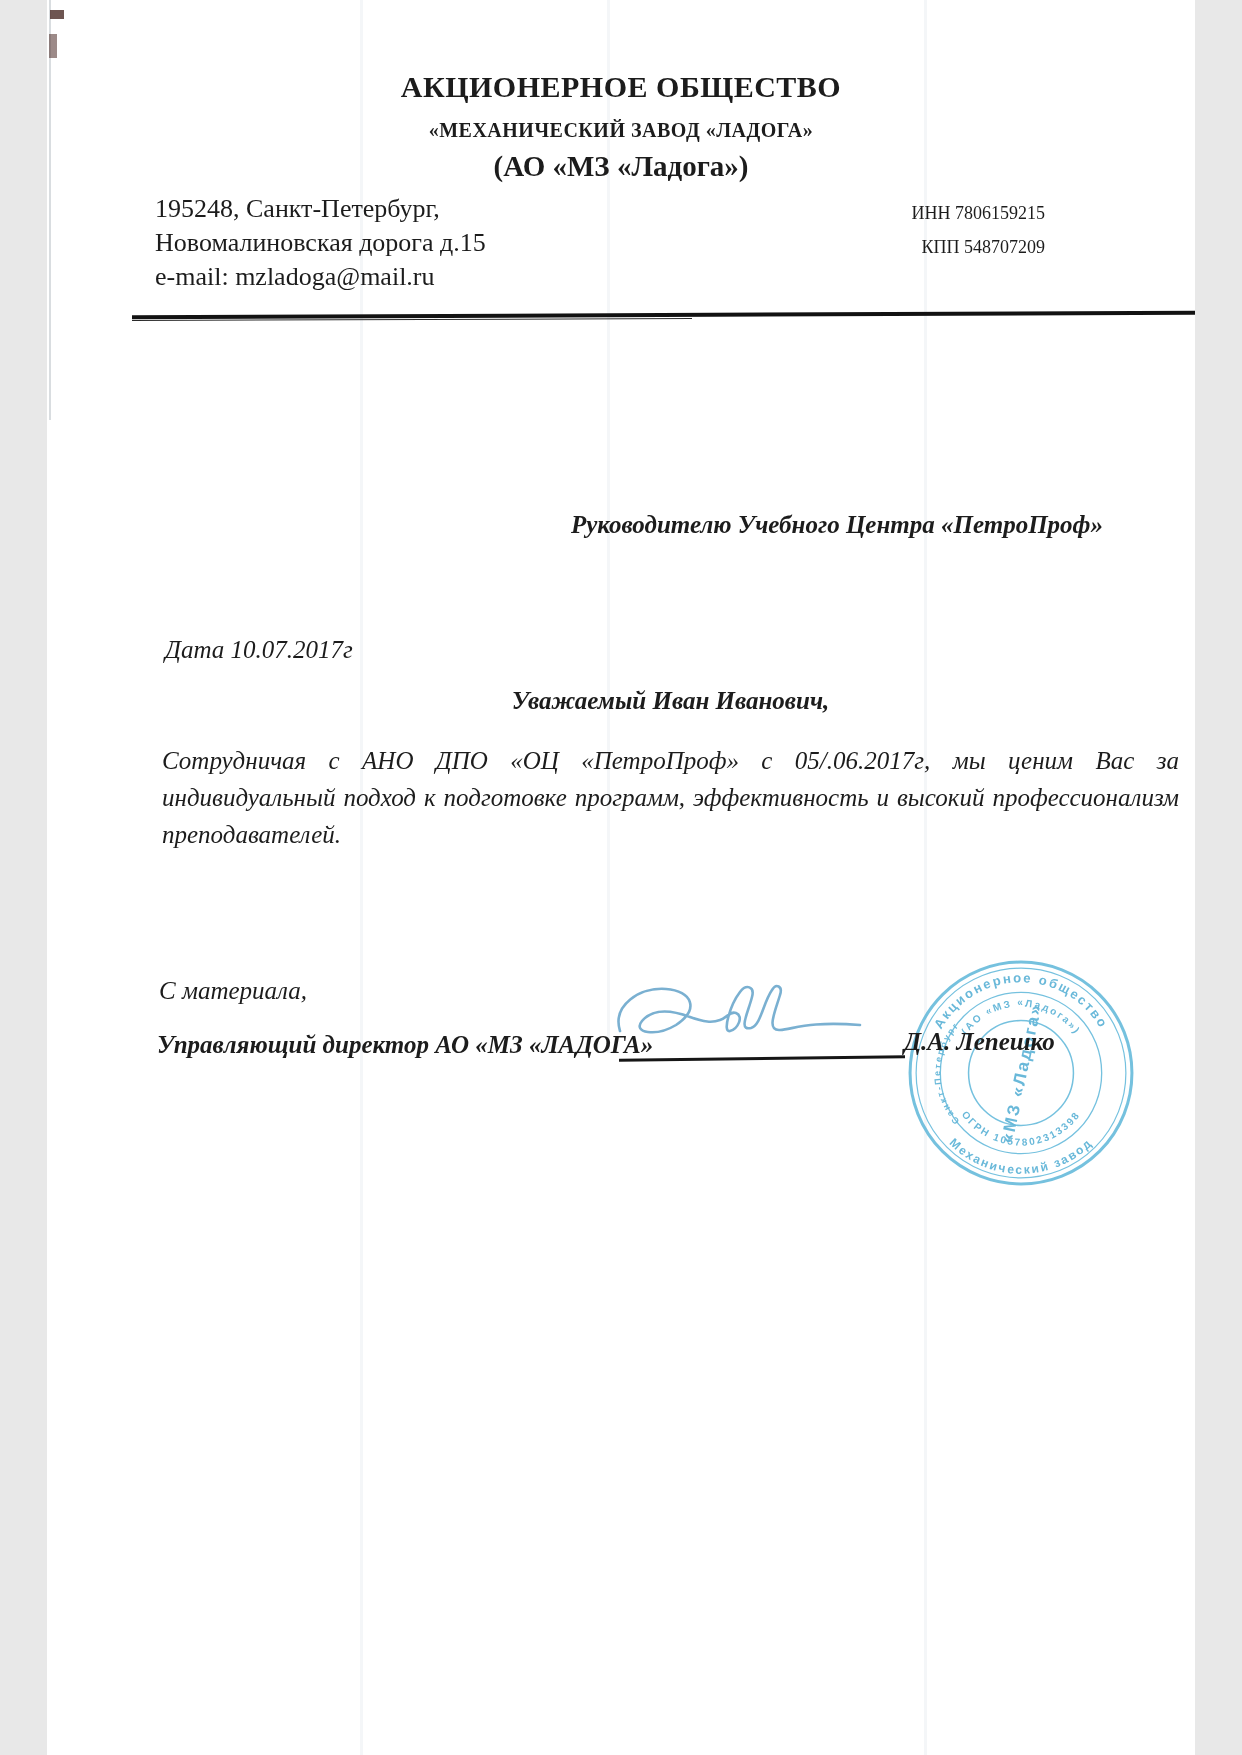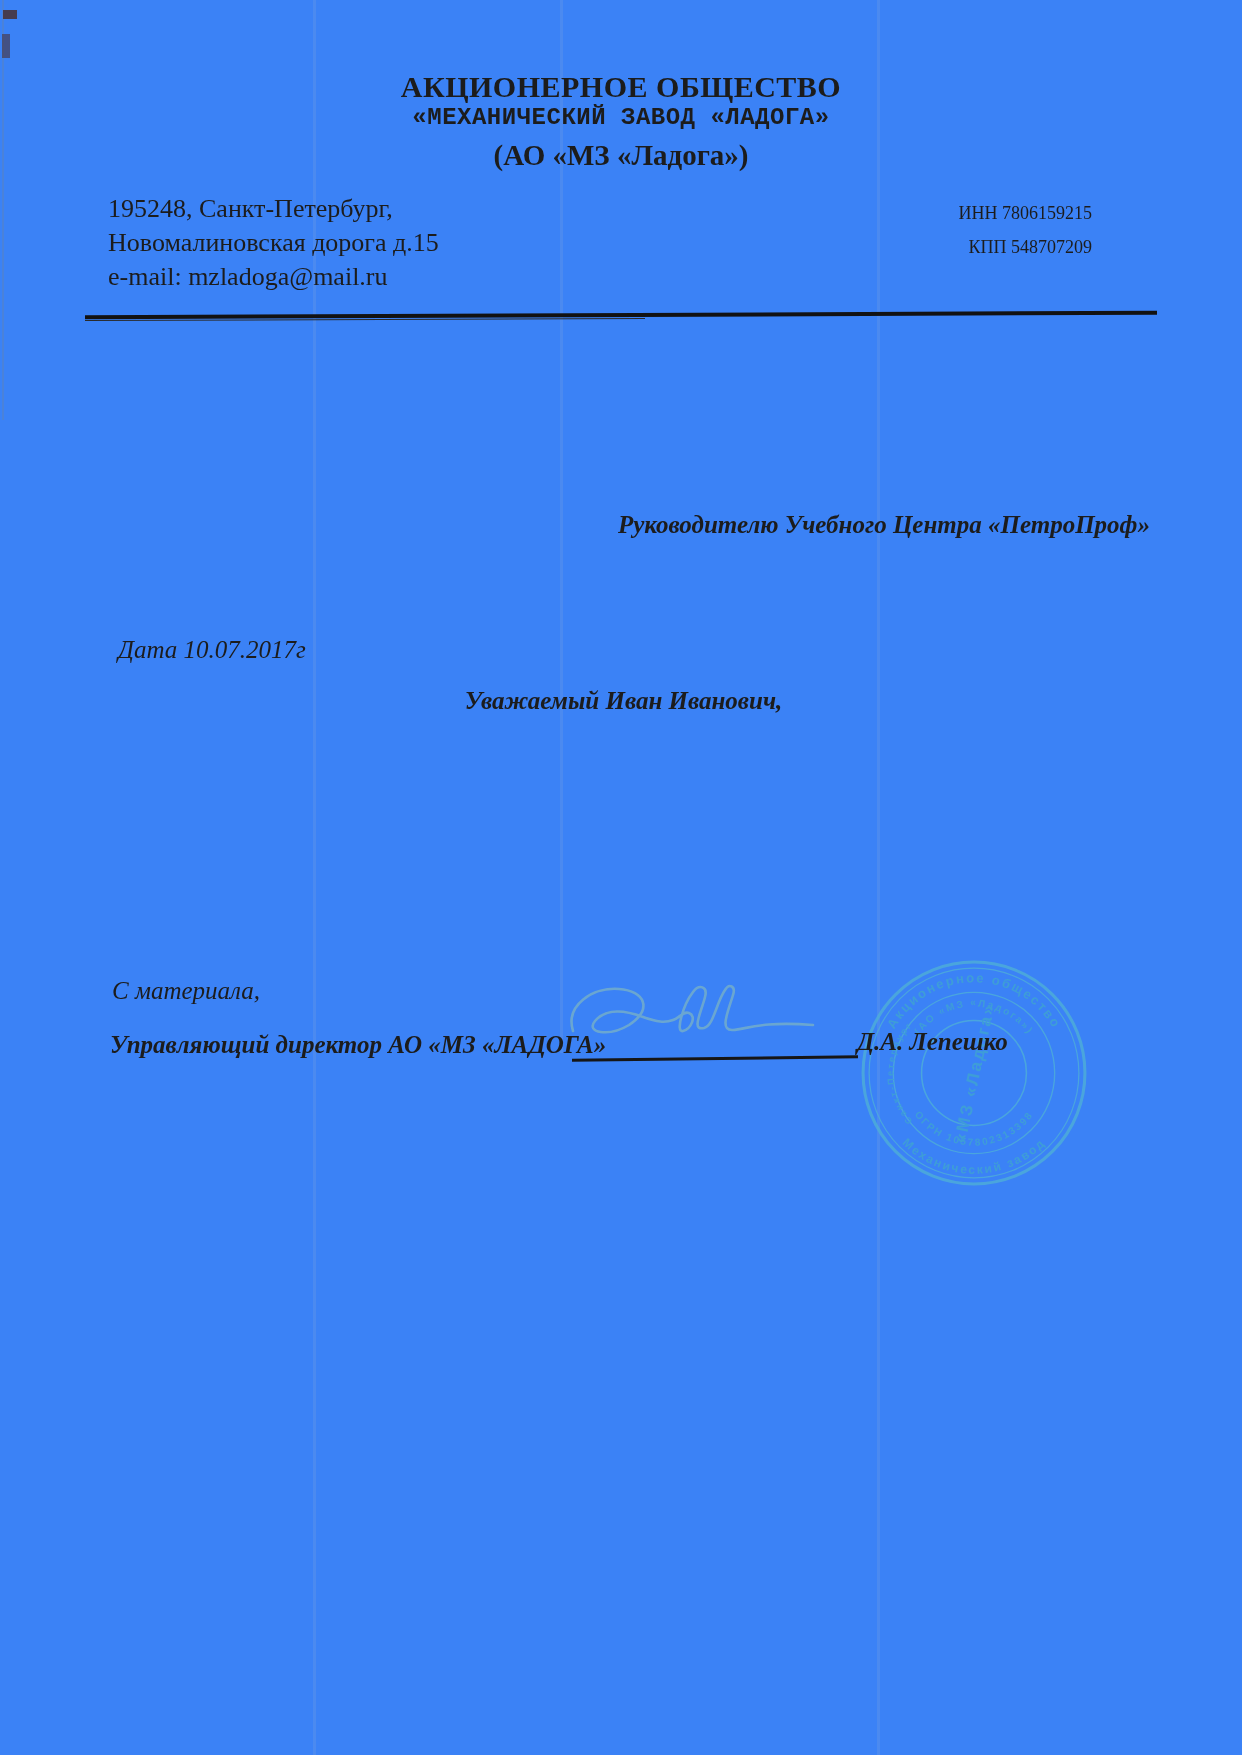--- a/index.html
+++ b/index.html
@@ -1,32 +1,32 @@
 <!DOCTYPE html>
 <html><head>
 <meta charset="utf-8">
 <style>
   html,body{margin:0;padding:0;background:#e8e8e8;}
   .page{
     position:relative;
-    width:1242px;height:1755px;
+    width:1148px;height:1755px;
     margin:0 auto;
-    background:#3b82f6;
+    background:#ffffff;
     overflow:hidden;
     font-family:"Liberation Serif","DejaVu Serif",serif;
     color:#1c1c1c;
   }
   
   .scan-streak{position:absolute;top:0;bottom:0;width:3px;background:rgba(175,192,202,0.14);pointer-events:none;}
   .edge-line{position:absolute;left:2px;top:0;width:2px;height:420px;background:rgba(120,132,142,0.28);}
   .artifact{position:absolute;background:#4a2a26;opacity:.8;}
 
   .header{position:absolute;left:0;top:70px;width:100%;text-align:center;font-weight:bold;}
   .header .h1{font-size:30px;letter-spacing:.5px;}
-  .header .h2{font-size:24px;margin-top:0;letter-spacing:.5px;font-family:Liberation Mono, monospace;}
+  .header .h2{font-size:20px;margin-top:15px;letter-spacing:.5px;}
   .header .h3{font-size:29px;margin-top:8px;}
 
   .contact-left{position:absolute;left:108px;top:192px;font-size:26px;line-height:34px;}
   .contact-right{position:absolute;right:150px;top:196px;font-size:18px;line-height:34px;text-align:right;}
 
   .rule{position:absolute;left:85px;top:313px;width:1072px;height:4px;background:#121212;transform:rotate(-0.25deg);}
   .rule-thin{position:absolute;left:85px;top:319px;width:560px;height:1px;background:#2a2a2a;transform:rotate(-0.2deg);}
 
   .addressee{position:absolute;right:92px;top:511px;font-size:25px;font-weight:bold;font-style:italic;text-align:right;}
   .date-line{position:absolute;left:118px;top:636px;font-size:25px;font-style:italic;}
@@ -76,20 +76,21 @@
     <div>ИНН 7806159215</div>
     <div>КПП 548707209</div>
   </div>
 
   <div class="rule"></div>
   <div class="rule-thin"></div>
 
   <div class="addressee">Руководителю Учебного Центра «ПетроПроф»</div>
   <div class="date-line">Дата 10.07.2017г</div>
   <div class="salutation">Уважаемый Иван Иванович,</div>
+  <div class="para para-1">Сотрудничая с АНО ДПО «ОЦ «ПетроПроф» с 05/.06.2017г, мы ценим Вас за индивидуальный подход к подготовке программ, эффективность и высокий профессионализм преподавателей.</div>
 
   <div class="closing">С материала,</div>
   <div class="signer-title">Управляющий директор АО «МЗ «ЛАДОГА»</div>
   <div class="sign-underline"></div>
   <div class="signer-name">Д.А. Лепешко</div>
 
   <svg class="signature-svg" viewBox="0 0 252 86">
     <path d="M 10 56 C 2 30 30 12 56 14 C 82 16 90 34 66 50
              C 46 62 22 58 32 46 C 44 32 64 36 80 42
              C 94 47 102 48 110 45 C 118 42 120 36 126 38

